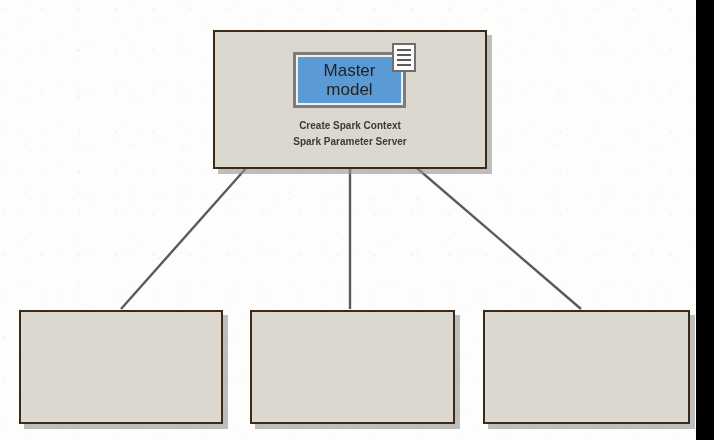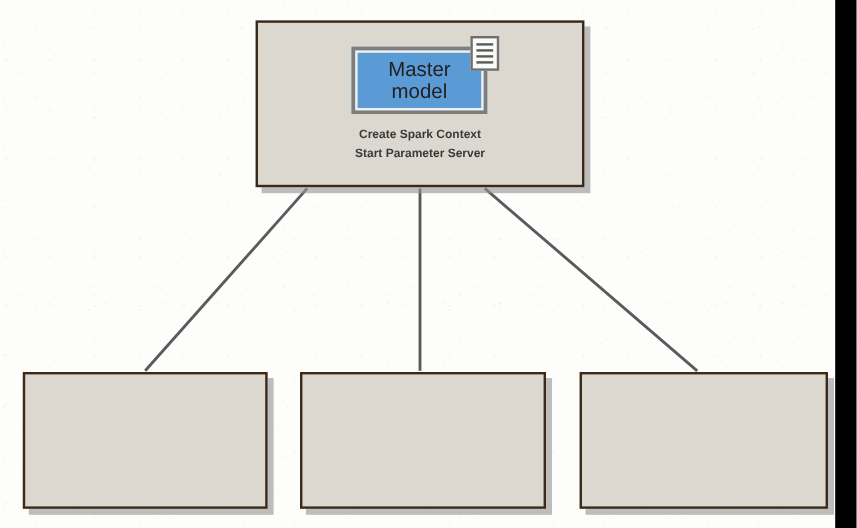--- a/index.html
+++ b/index.html
@@ -41,21 +41,21 @@
   }
   .node {
     position: absolute;
     box-sizing: border-box;
     background: #dcd8d0;
     border: 2px solid #3c2a18;
     box-shadow: 5px 5px 0 0 rgba(150,150,150,0.62);
   }
   #master-node {
     left: 213px;
-    top: 17px;
+    top: 30px;
     width: 274px;
     height: 139px;
   }
   #worker-node-1 { left: 19px;  top: 310px; width: 204px; height: 114px; }
   #worker-node-2 { left: 250px; top: 310px; width: 205px; height: 114px; }
   #worker-node-3 { left: 483px; top: 310px; width: 207px; height: 114px; }
 
   .model-box {
     position: absolute;
     left: 78px;
@@ -144,21 +144,21 @@
       </div>
     </div>
     <div class="note-icon">
       <i></i>
       <i></i>
       <i></i>
       <i></i>
     </div>
     <div class="node-caption">
       <div>Create Spark Context</div>
-      <div>Start Parameter Server</div>
+      <div>Spark Parameter Server</div>
     </div>
   </div>
 
   <div class="node" id="worker-node-1"></div>
   <div class="node" id="worker-node-2"></div>
   <div class="node" id="worker-node-3"></div>
 
   <div id="right-black-band"></div>
 
 </div>

